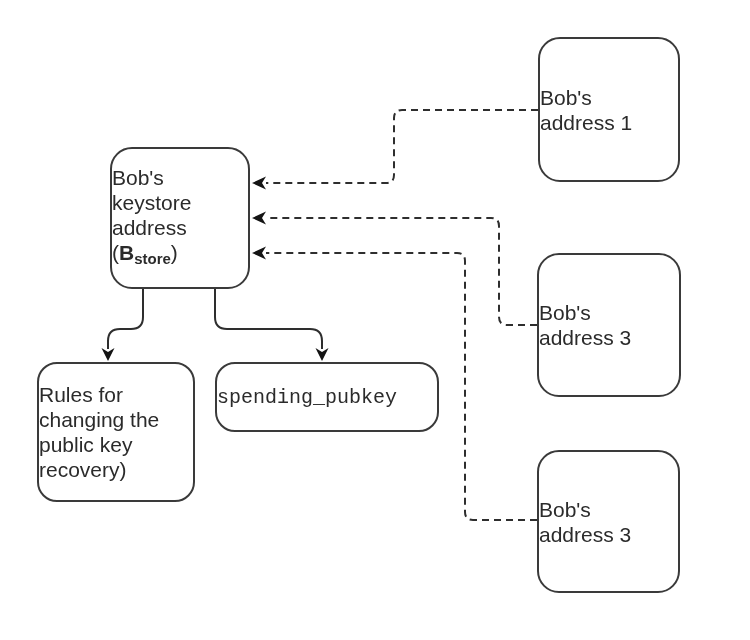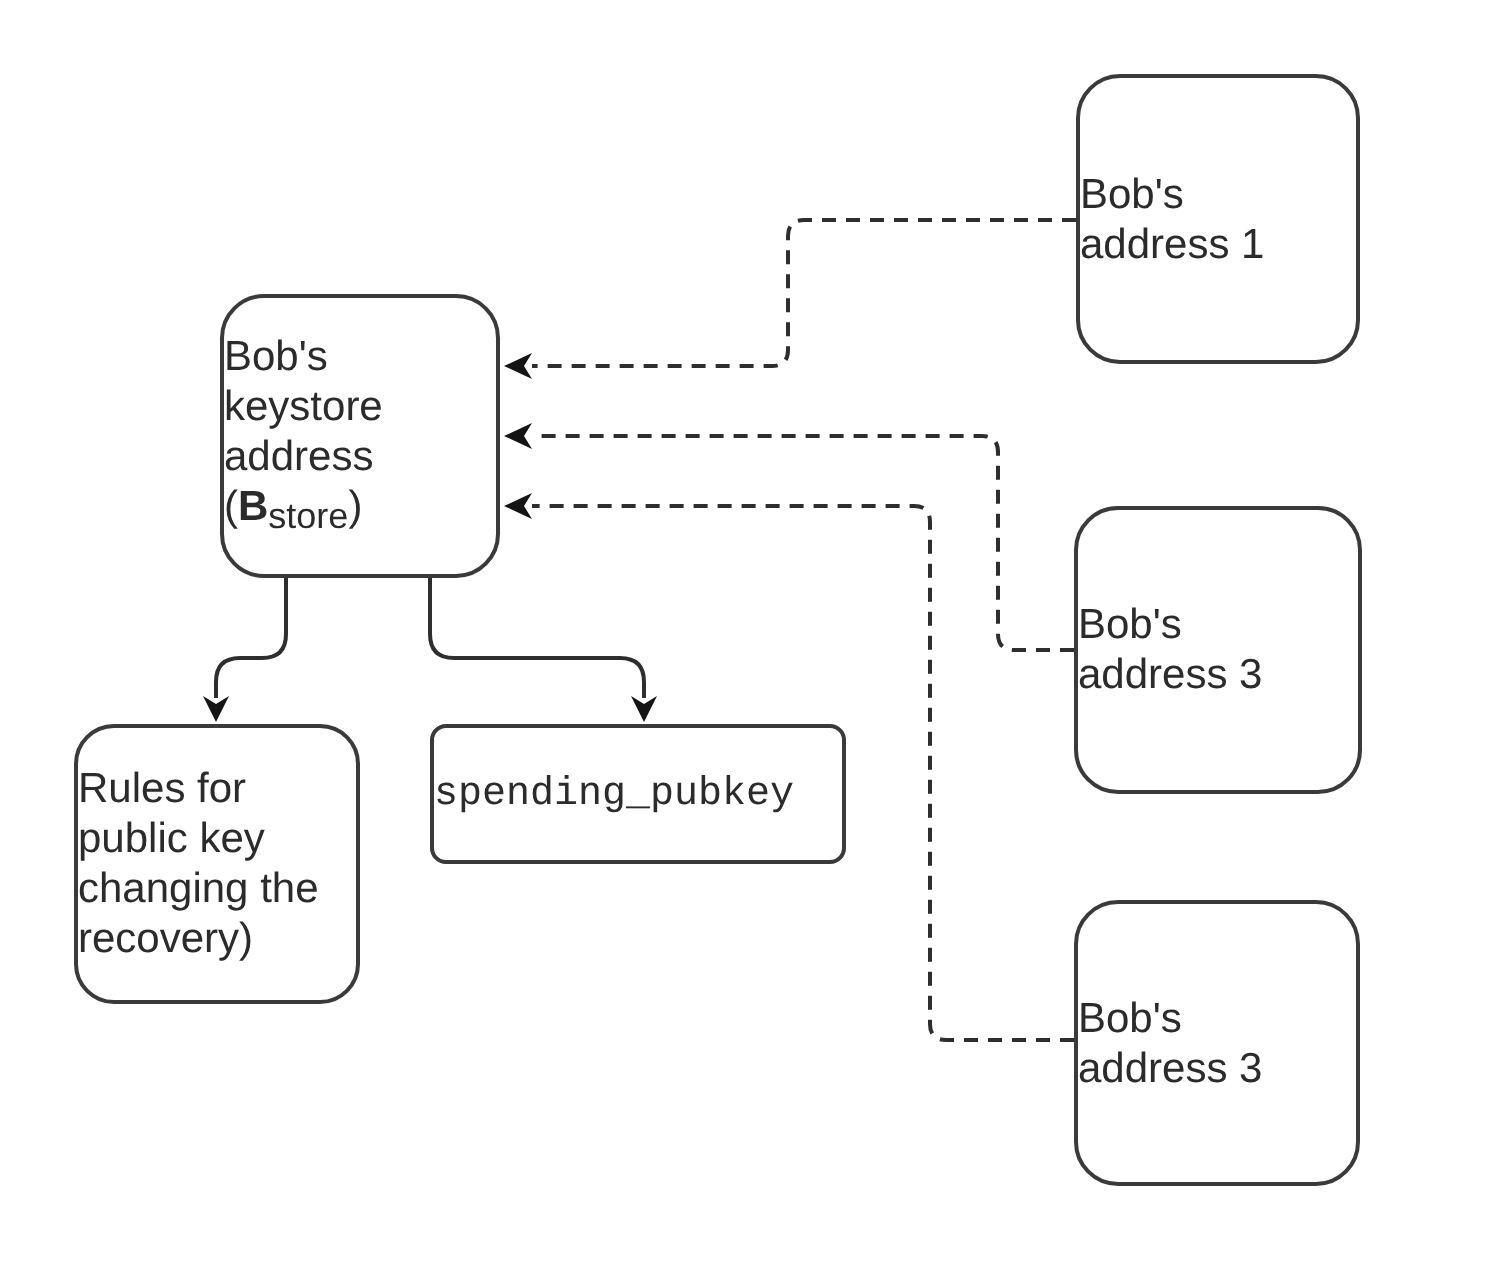--- a/index.html
+++ b/index.html
@@ -41,28 +41,28 @@
     text-align: center;
     font-size: 21px;
     line-height: 25px;
   }
   .node .line { white-space: nowrap; }
   .keystore { left:110px; top:147px; width:140px; height:142px; border-radius:22px; }
   .addr    { border-radius:22px; }
   .addr1   { left:538px; top:37px;  width:142px; height:145px; }
   .addr2   { left:537px; top:253px; width:144px; height:144px; }
   .addr3   { left:537px; top:450px; width:143px; height:143px; }
-  .rules   { left:37px;  top:362px; width:143px; height:140px; border-radius:20px; line-height:25px; }
+  .rules   { left:37px;  top:362px; width:158px; height:140px; border-radius:20px; line-height:25px; }
   .spending {
-    left:215px; top:362px; width:208px; height:70px; border-radius:8px;
+    left:215px; top:362px; width:224px; height:70px; border-radius:20px;
     font-family: "Liberation Mono", monospace;
     font-size: 20px;
   }
   .b { font-weight: bold; }
-  .sub { font-weight: normal; font-size: 18px; vertical-align: -4px; }
+  .sub { font-weight: bold; font-size: 15px; vertical-align: -4px; }
 </style>
 </head>
 <body>
 
 <div class="canvas">
 
   <svg class="edges" viewBox="0 0 750 640" xmlns="http://www.w3.org/2000/svg">
 
     <g>
       <path class="edge-line dashed" d="M538,110 L402,110 Q394,110 394,118 L394,175 Q394,183 386,183 L266,183"></path>
@@ -107,22 +107,22 @@
     <div class="line">address 3</div>
   </div>
 
   <div class="node addr addr3">
     <div class="line">Bob's</div>
     <div class="line">address 3</div>
   </div>
 
   <div class="node rules">
     <div class="line">Rules for</div>
+    <div class="line">changing the</div>
     <div class="line">public key</div>
-    <div class="line">changing the</div>
     <div class="line">recovery)</div>
   </div>
 
   <div class="node spending">
     <div class="line">spending_pubkey</div>
   </div>
 
 </div>
 
 </body></html>

